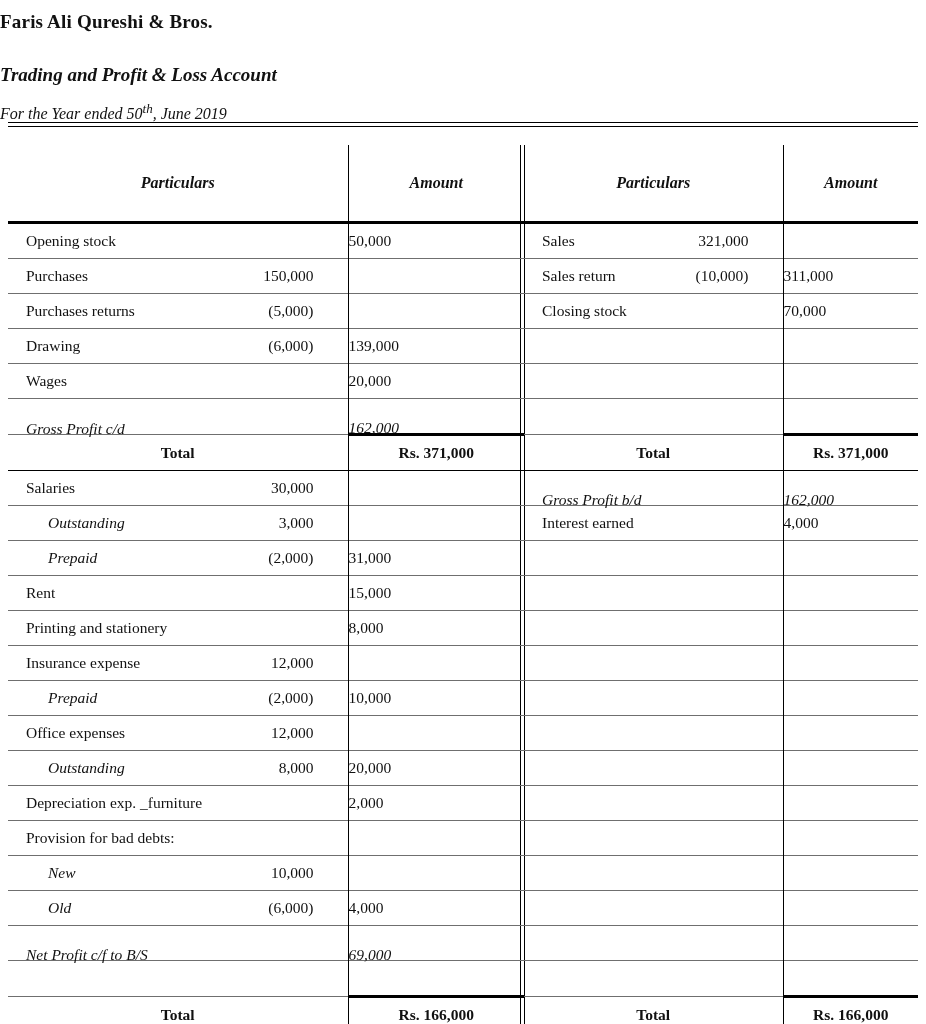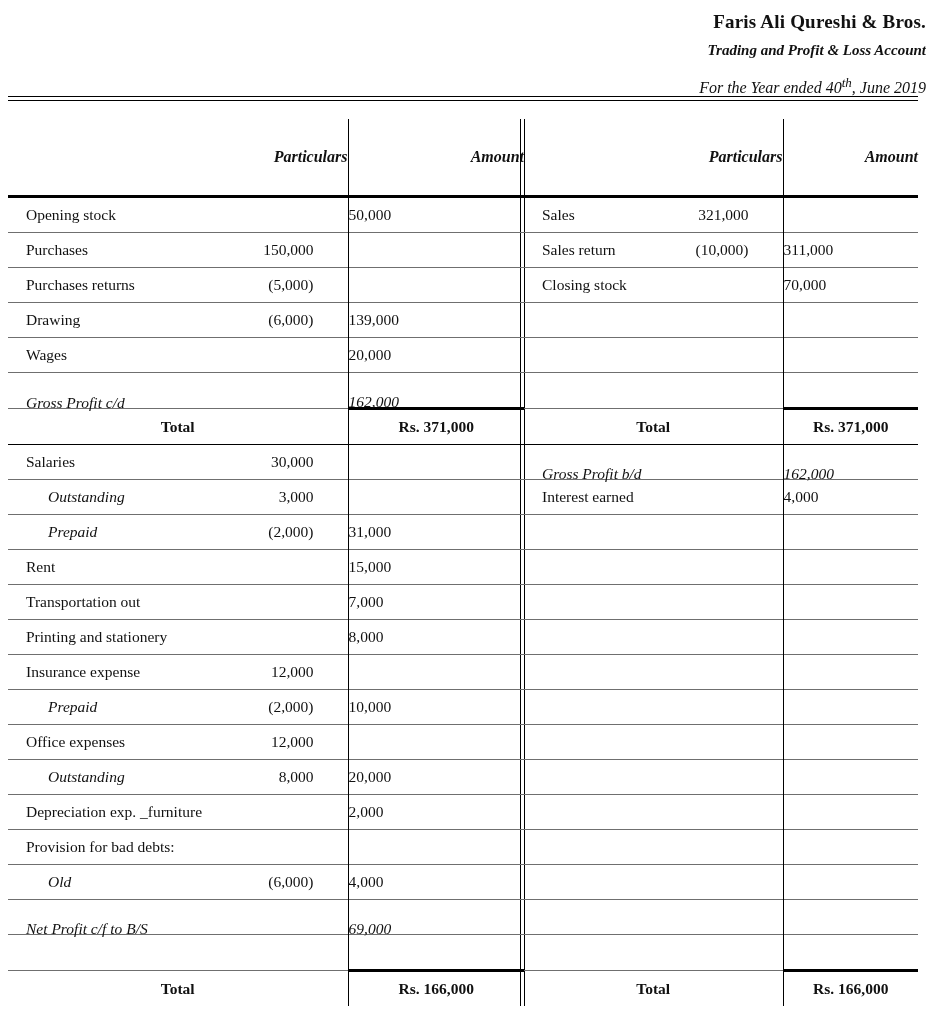--- a/index.html
+++ b/index.html
@@ -9,28 +9,28 @@
   }
   body {
     width: 926px; height: 1024px;
     font-family: "Liberation Serif", "DejaVu Serif", serif;
     color: #111111;
     overflow: hidden;
   }
 
   
   .doc-head { padding-top: 8px; }
-  .title-line { text-align: right; line-height: 1.0; }
+  .title-line { text-align: left; line-height: 1.0; }
   .title-1 {
     font-size: 19px; font-weight: bold; letter-spacing: .2px;
     margin-top: 4px;
   }
   .title-2 {
-    font-size: 15px; font-weight: bold; font-style: italic;
-    margin-top: 12px;
+    font-size: 19px; font-weight: bold; font-style: italic;
+    margin-top: 34px;
   }
   .title-3 {
     font-size: 16px; font-style: italic;
     margin-top: 18px;
   }
   .sup { font-size: 13px; vertical-align: super; font-style: italic; }
 
   
   .ledger-wrap { padding: 0 8px; margin-top: 18px; }
   table.ledger {
@@ -60,21 +60,21 @@
     width: 910px;
   }
 
   
   .cellbox {
     height: 34px;
     display: flex;
     align-items: center;
     position: relative;
   }
-  .hdr .cellbox { height: 76px; justify-content: flex-end; }
+  .hdr .cellbox { height: 76px; justify-content: center; }
   .hdr-label {
     font-style: italic; font-weight: bold; font-size: 16px;
   }
 
   .lbl { padding-left: 18px; white-space: nowrap; }
   .lbl.ind1 { padding-left: 40px; font-style: italic; }
   .sub-amt {
     position: absolute; right: 34px; top: 0; height: 34px;
     display: flex; align-items: center; white-space: nowrap;
   }
@@ -102,21 +102,21 @@
     width: 1.3px; background: #000;
   }
 </style>
 </head>
 <body>
 
 <div class="doc-head">
   <div class="title-line title-1">Faris Ali Qureshi &amp; Bros.</div>
   <div class="title-line title-2">Trading and Profit &amp; Loss Account</div>
   <div class="title-line title-3">
-    <span>For the Year ended 40</span><span class="sup">th</span><span>, June 2019</span>
+    <span>For the Year ended 50</span><span class="sup">th</span><span>, June 2019</span>
   </div>
 </div>
 
 <div class="top-rule"></div>
 
 <div class="ledger-wrap">
 <table class="ledger">
   <colgroup>
     <col class="c-p1">
         <col class="c-a1">
@@ -392,42 +392,20 @@
           </td>
           <td class="rowline vl-mid">
             <div class="cellbox">
               <span class="amt"></span>
             </div>
           </td>
         </tr>
         <tr>
           <td class="rowline">
             <div class="cellbox">
-              <span class="lbl">Transportation out</span>
-            </div>
-          </td>
-          <td class="rowline vl-mid">
-            <div class="cellbox">
-              <span class="amt">7,000</span>
-            </div>
-          </td>
-          <td class="rowline ctr-div">
-            <div class="cellbox">
-              <span class="lbl"></span>
-            </div>
-          </td>
-          <td class="rowline vl-mid">
-            <div class="cellbox">
-              <span class="amt"></span>
-            </div>
-          </td>
-        </tr>
-        <tr>
-          <td class="rowline">
-            <div class="cellbox">
               <span class="lbl">Printing and stationery</span>
             </div>
           </td>
           <td class="rowline vl-mid">
             <div class="cellbox">
               <span class="amt">8,000</span>
             </div>
           </td>
           <td class="rowline ctr-div">
             <div class="cellbox">
@@ -551,20 +529,43 @@
           <td class="rowline vl-mid">
             <div class="cellbox">
               <span class="amt"></span>
             </div>
           </td>
         </tr>
         <tr>
           <td class="rowline">
             <div class="cellbox">
               <span class="lbl">Provision for bad debts:</span>
+            </div>
+          </td>
+          <td class="rowline vl-mid">
+            <div class="cellbox">
+              <span class="amt"></span>
+            </div>
+          </td>
+          <td class="rowline ctr-div">
+            <div class="cellbox">
+              <span class="lbl"></span>
+            </div>
+          </td>
+          <td class="rowline vl-mid">
+            <div class="cellbox">
+              <span class="amt"></span>
+            </div>
+          </td>
+        </tr>
+        <tr>
+          <td class="rowline">
+            <div class="cellbox">
+              <span class="lbl ind1">New</span>
+              <span class="sub-amt">10,000</span>
             </div>
           </td>
           <td class="rowline vl-mid">
             <div class="cellbox">
               <span class="amt"></span>
             </div>
           </td>
           <td class="rowline ctr-div">
             <div class="cellbox">
               <span class="lbl"></span>

